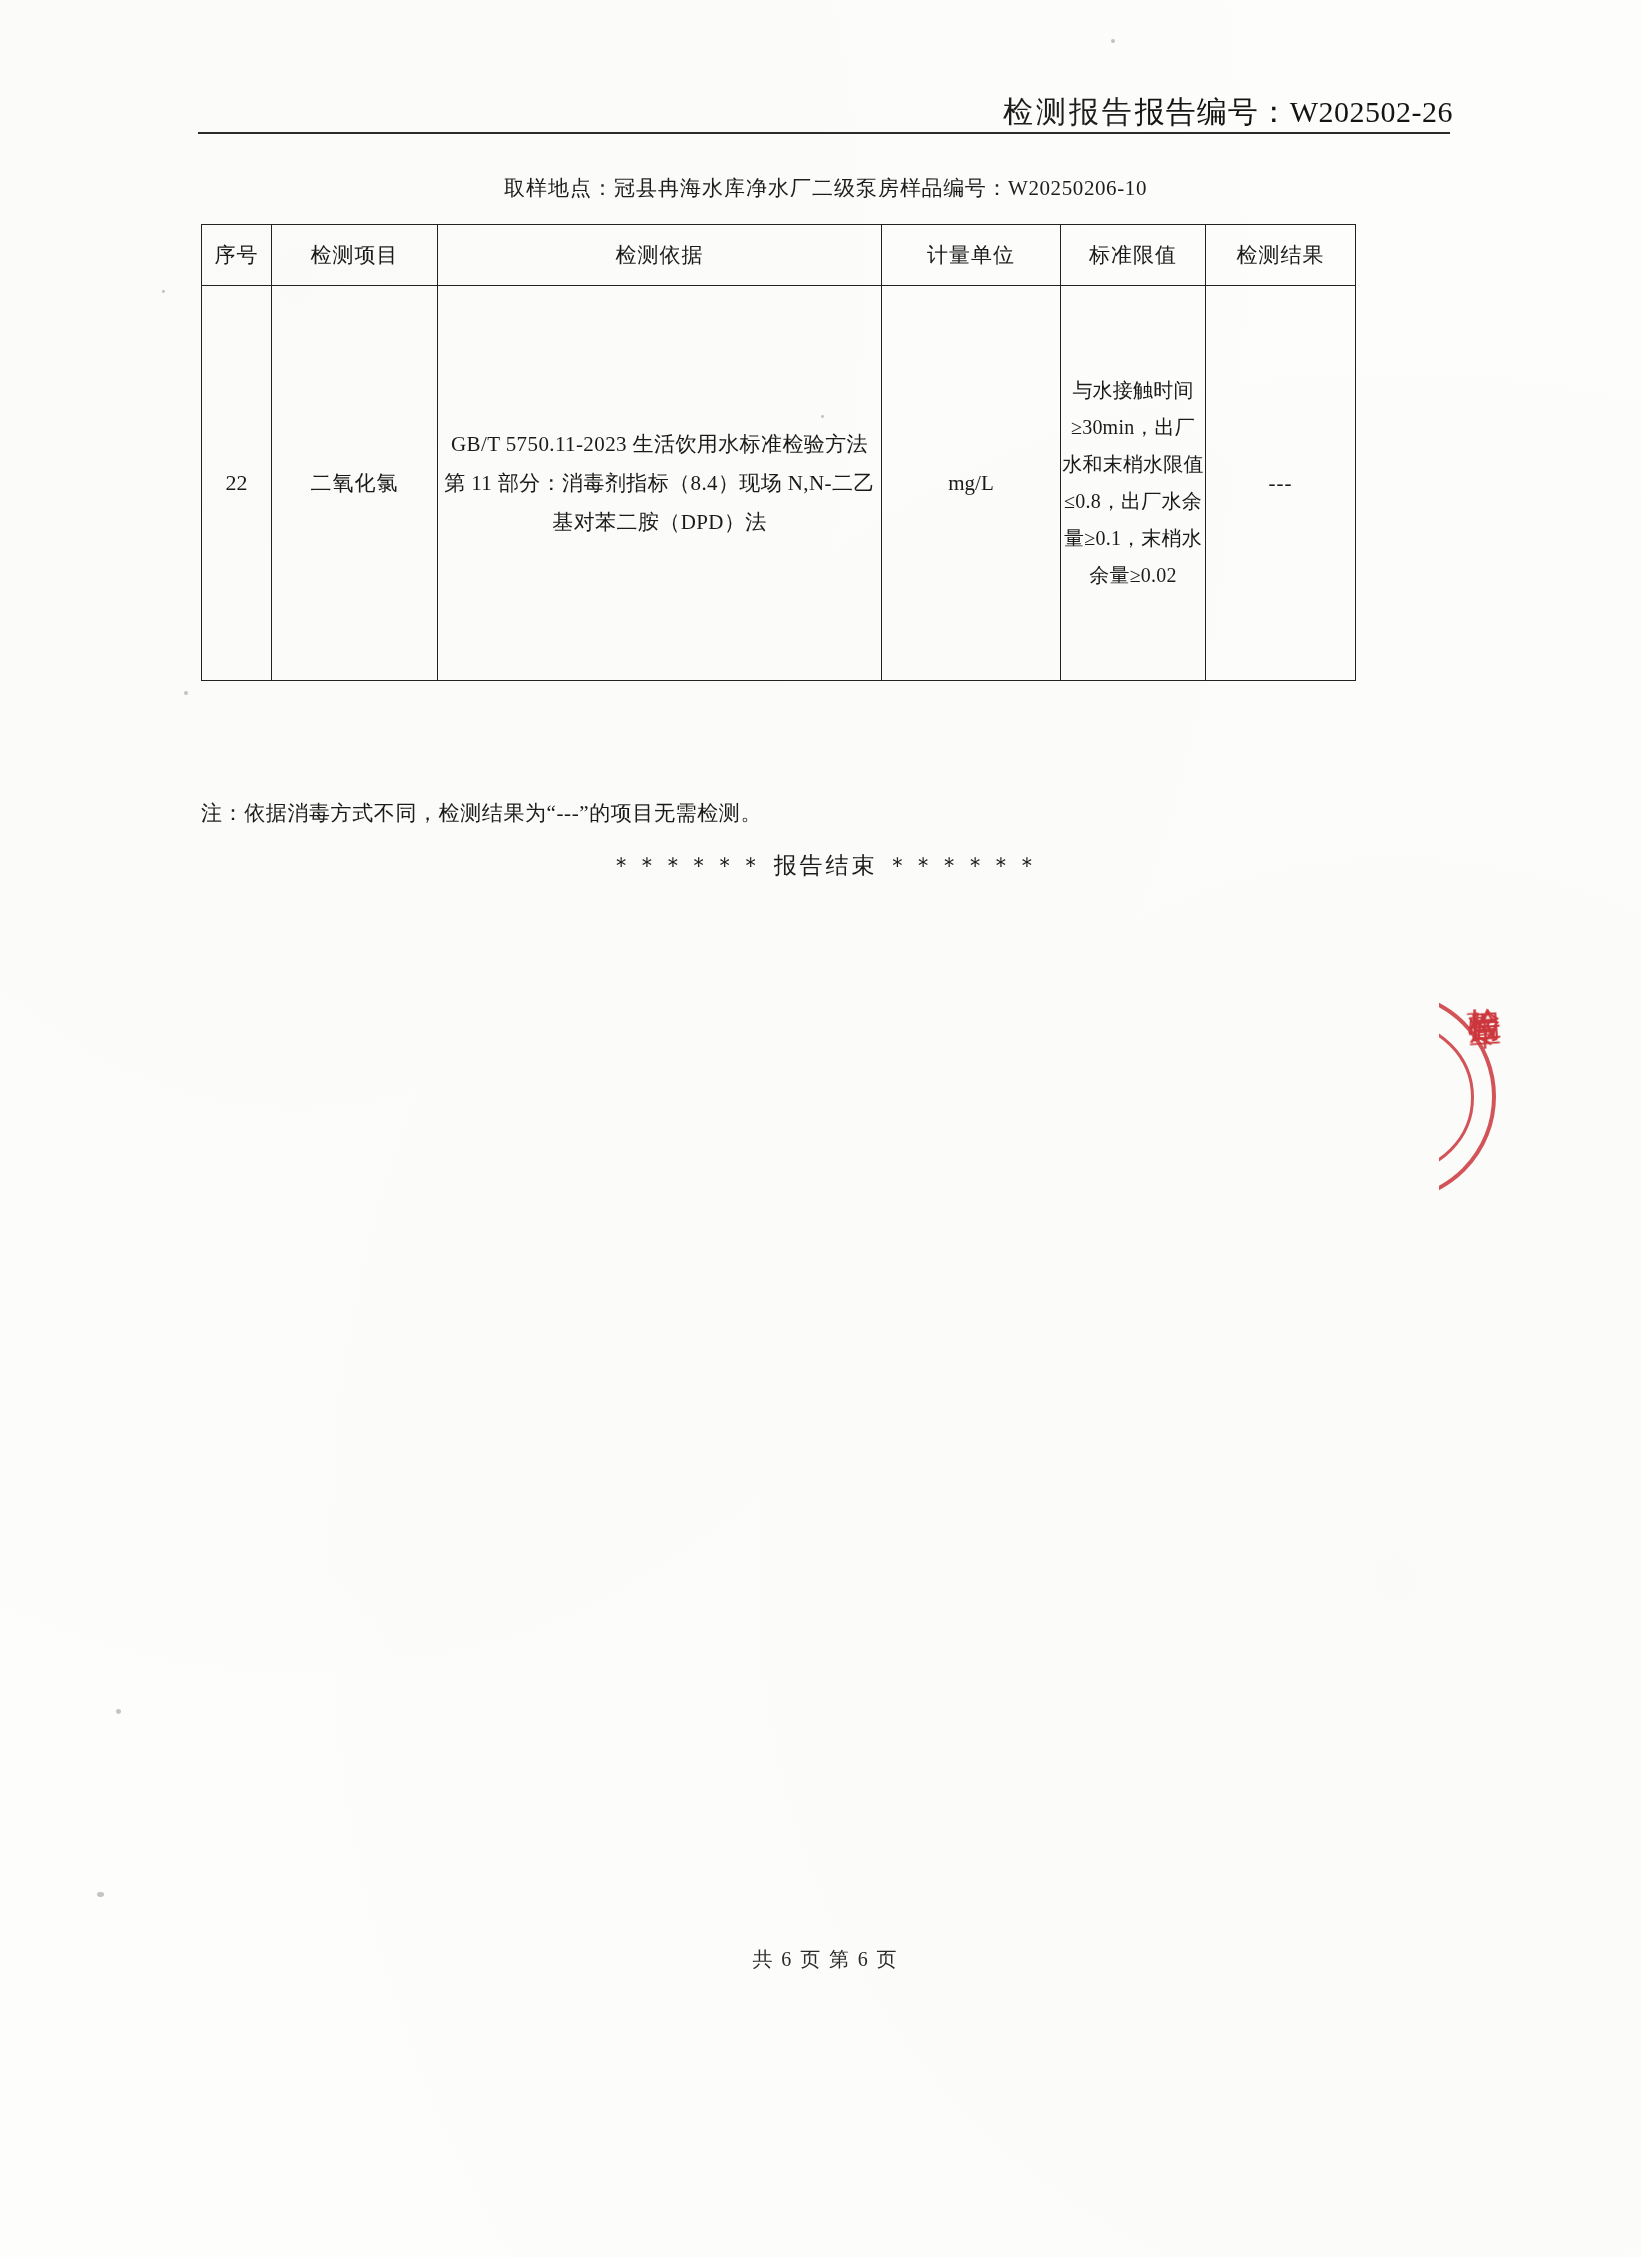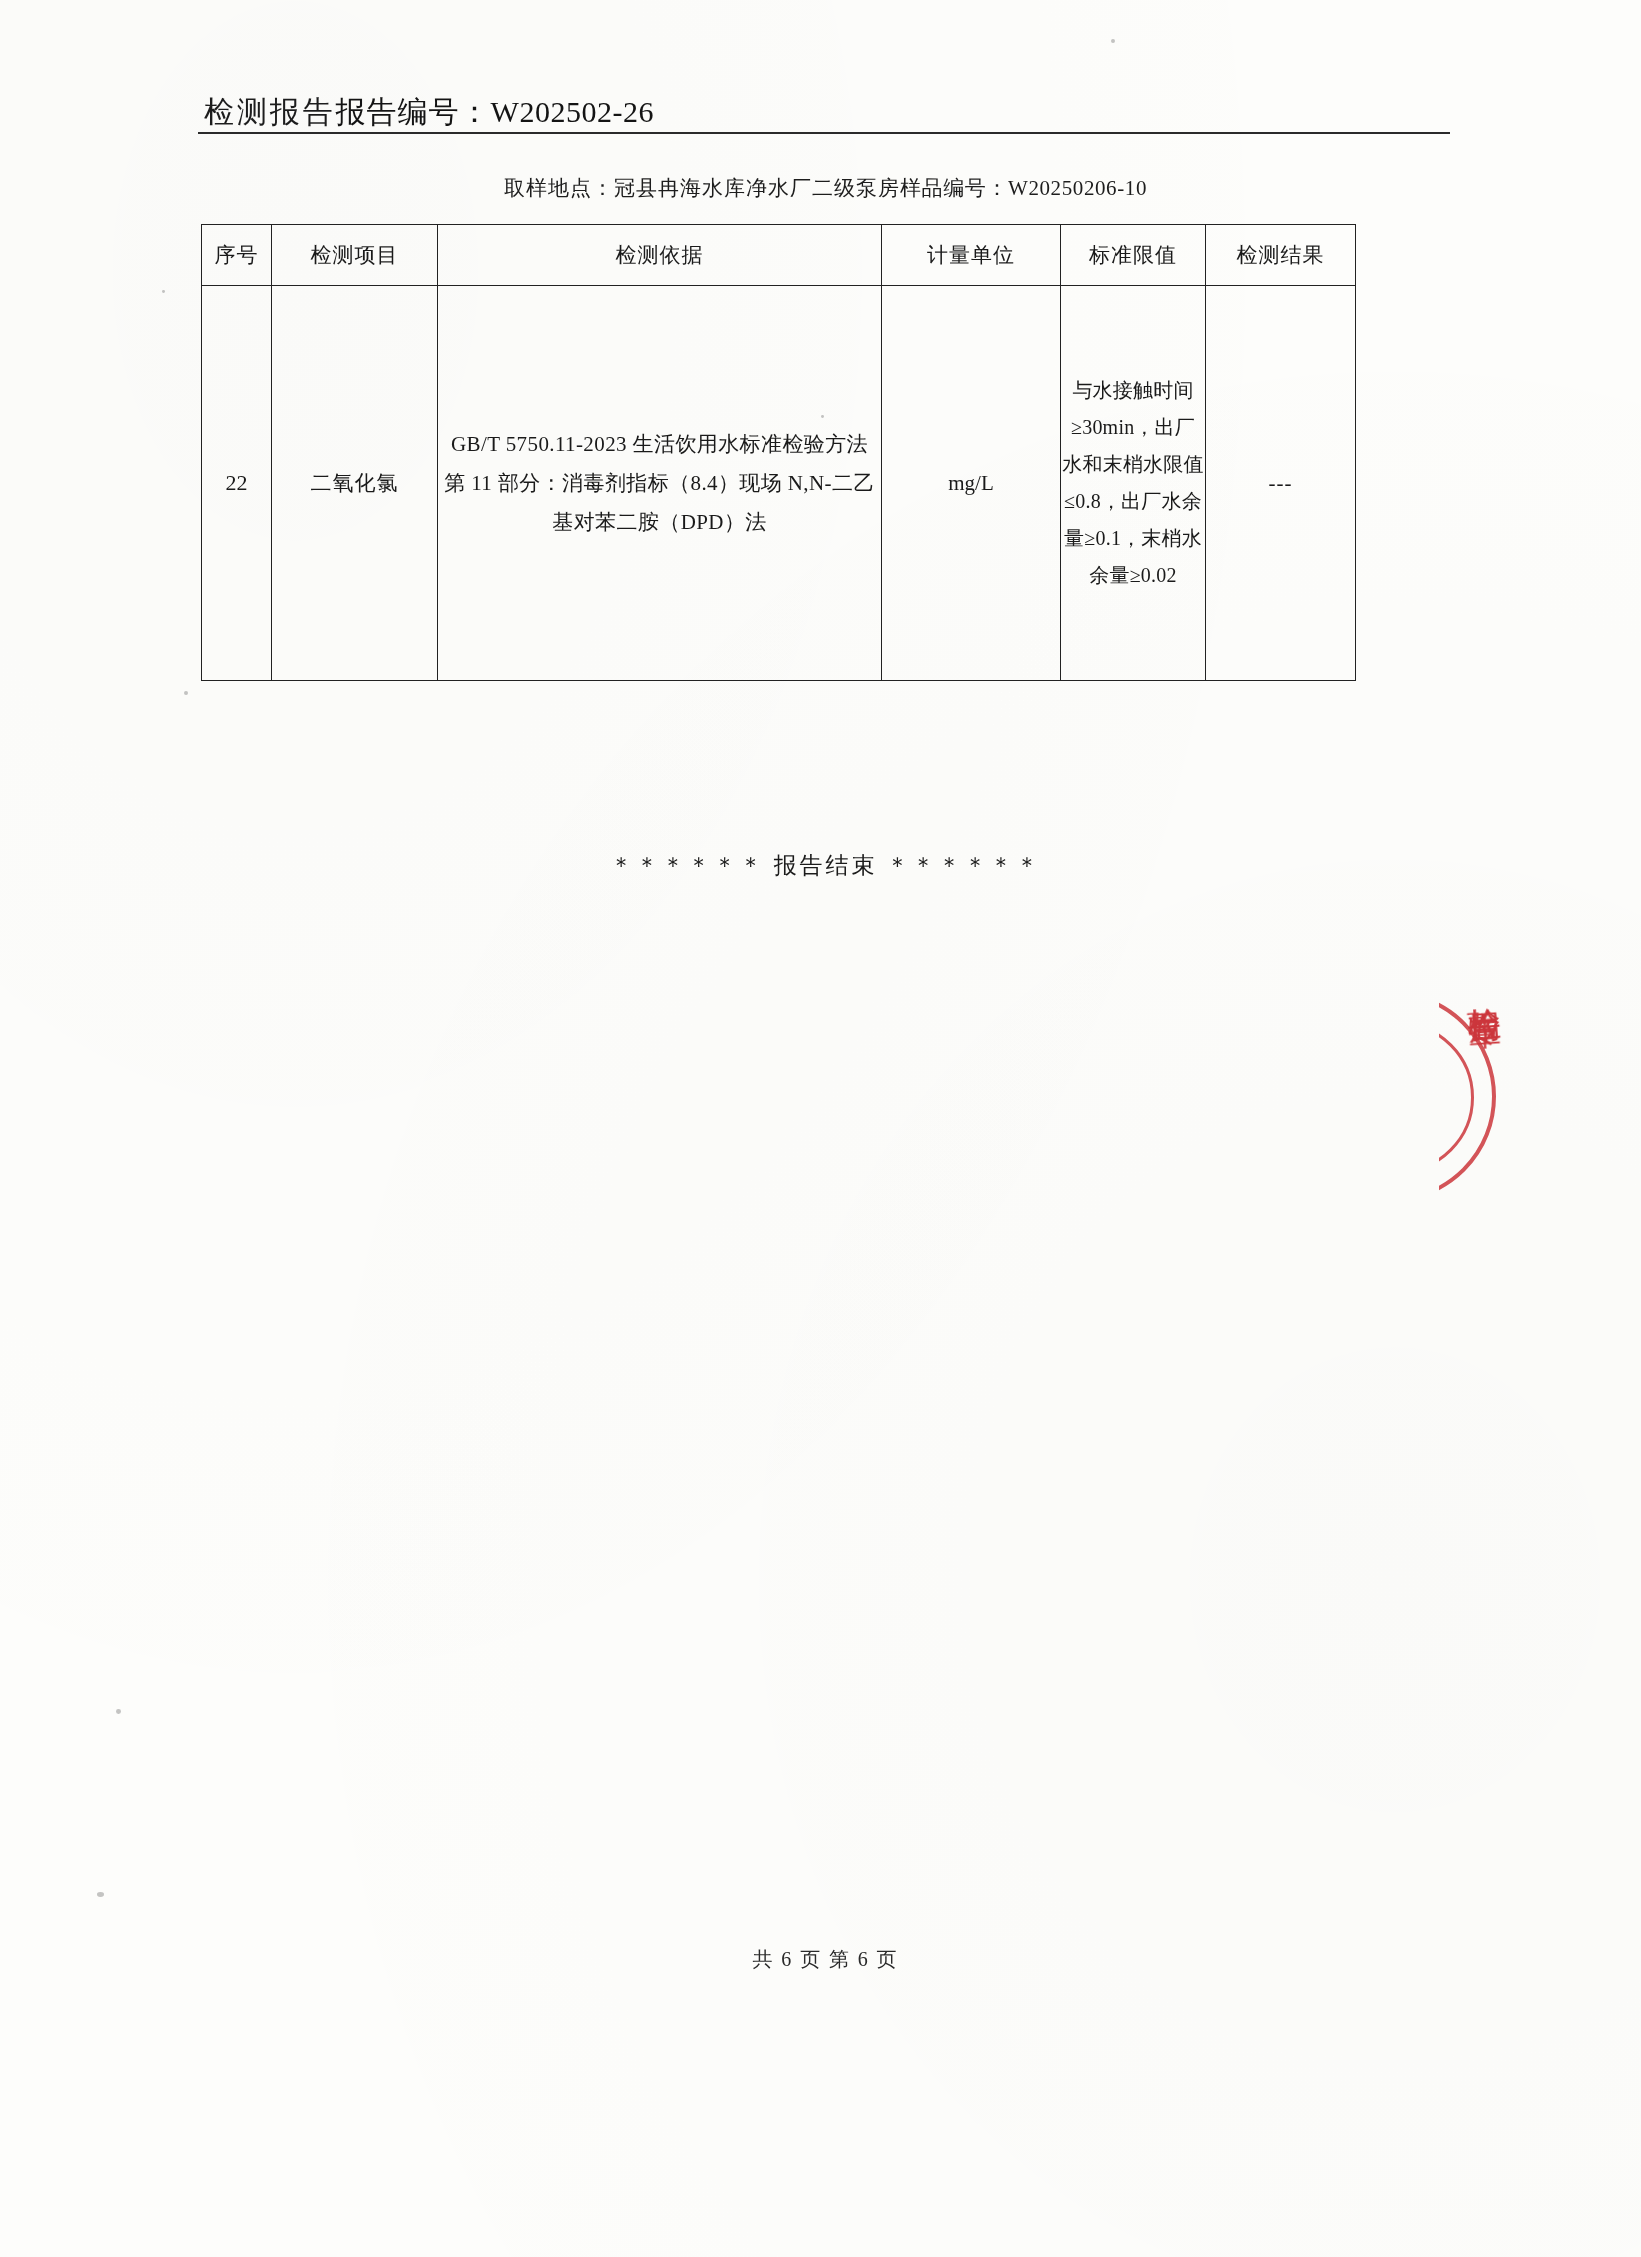--- a/index.html
+++ b/index.html
@@ -30,26 +30,26 @@
     position: absolute;
     left: 145px;
     top: 0;
     width: 1352px;
     height: 2257px;
   }
 
   
   .header {
     position: absolute;
-    left: 59px;
+    left: 53px;
     top: 92px;
     width: 1255px;
     display: flex;
     align-items: baseline;
-    justify-content: flex-start;
+    justify-content: flex-end;
   }
   .header-title {
     font-family: "DejaVu Sans", "Liberation Sans", sans-serif;
     font-size: 30px;
     letter-spacing: 2.9px;
     color: #1d1d1d;
   }
   .header-report-no {
     font-size: 30px;
     letter-spacing: 1px;
@@ -272,20 +272,21 @@
             <td class="cell-item">二氧化氯</td>
             <td class="cell-basis">GB/T 5750.11-2023 生活饮用水标准检验方法 第 11 部分：消毒剂指标（8.4）现场 N,N-二乙基对苯二胺（DPD）法</td>
             <td class="cell-unit">mg/L</td>
             <td class="cell-limit">与水接触时间≥30min，出厂水和末梢水限值≤0.8，出厂水余量≥0.1，末梢水余量≥0.02</td>
             <td class="cell-result">---</td>
           </tr>
         </tbody>
       </table>
     </div>
 
+    <div class="note">注：依据消毒方式不同，检测结果为“---”的项目无需检测。</div>
     <div class="end-mark">＊＊＊＊＊＊ 报告结束 ＊＊＊＊＊＊</div>
 
     <div class="stamp">
       <div class="arcl"></div>
       <div class="arcr"></div>
       <div class="ink">检验专用章</div>
     </div>
 
     <div class="footer">共 6 页   第 6 页</div>
 

